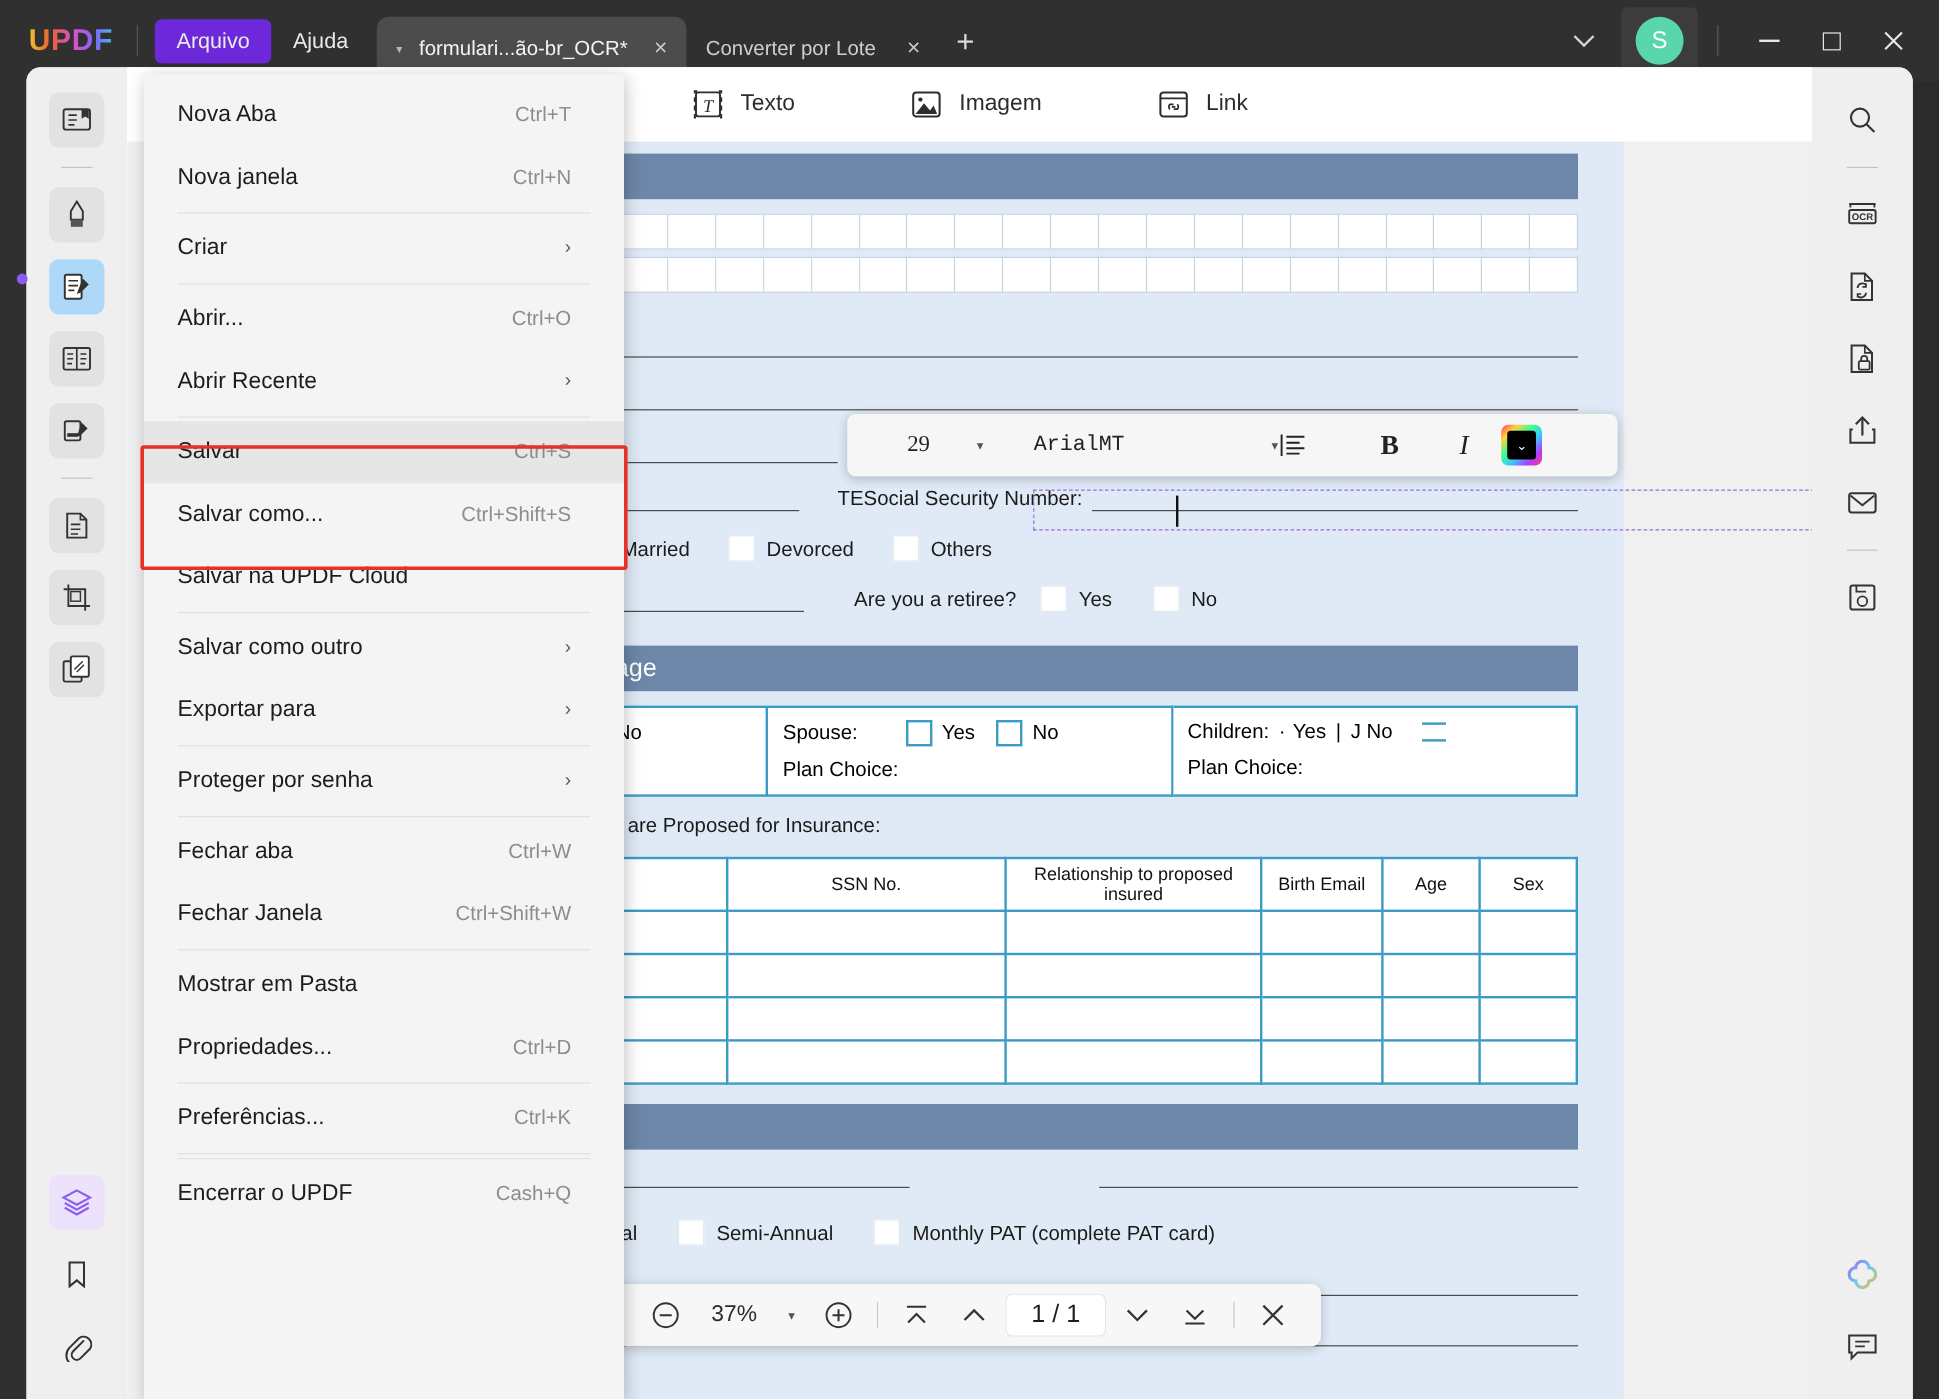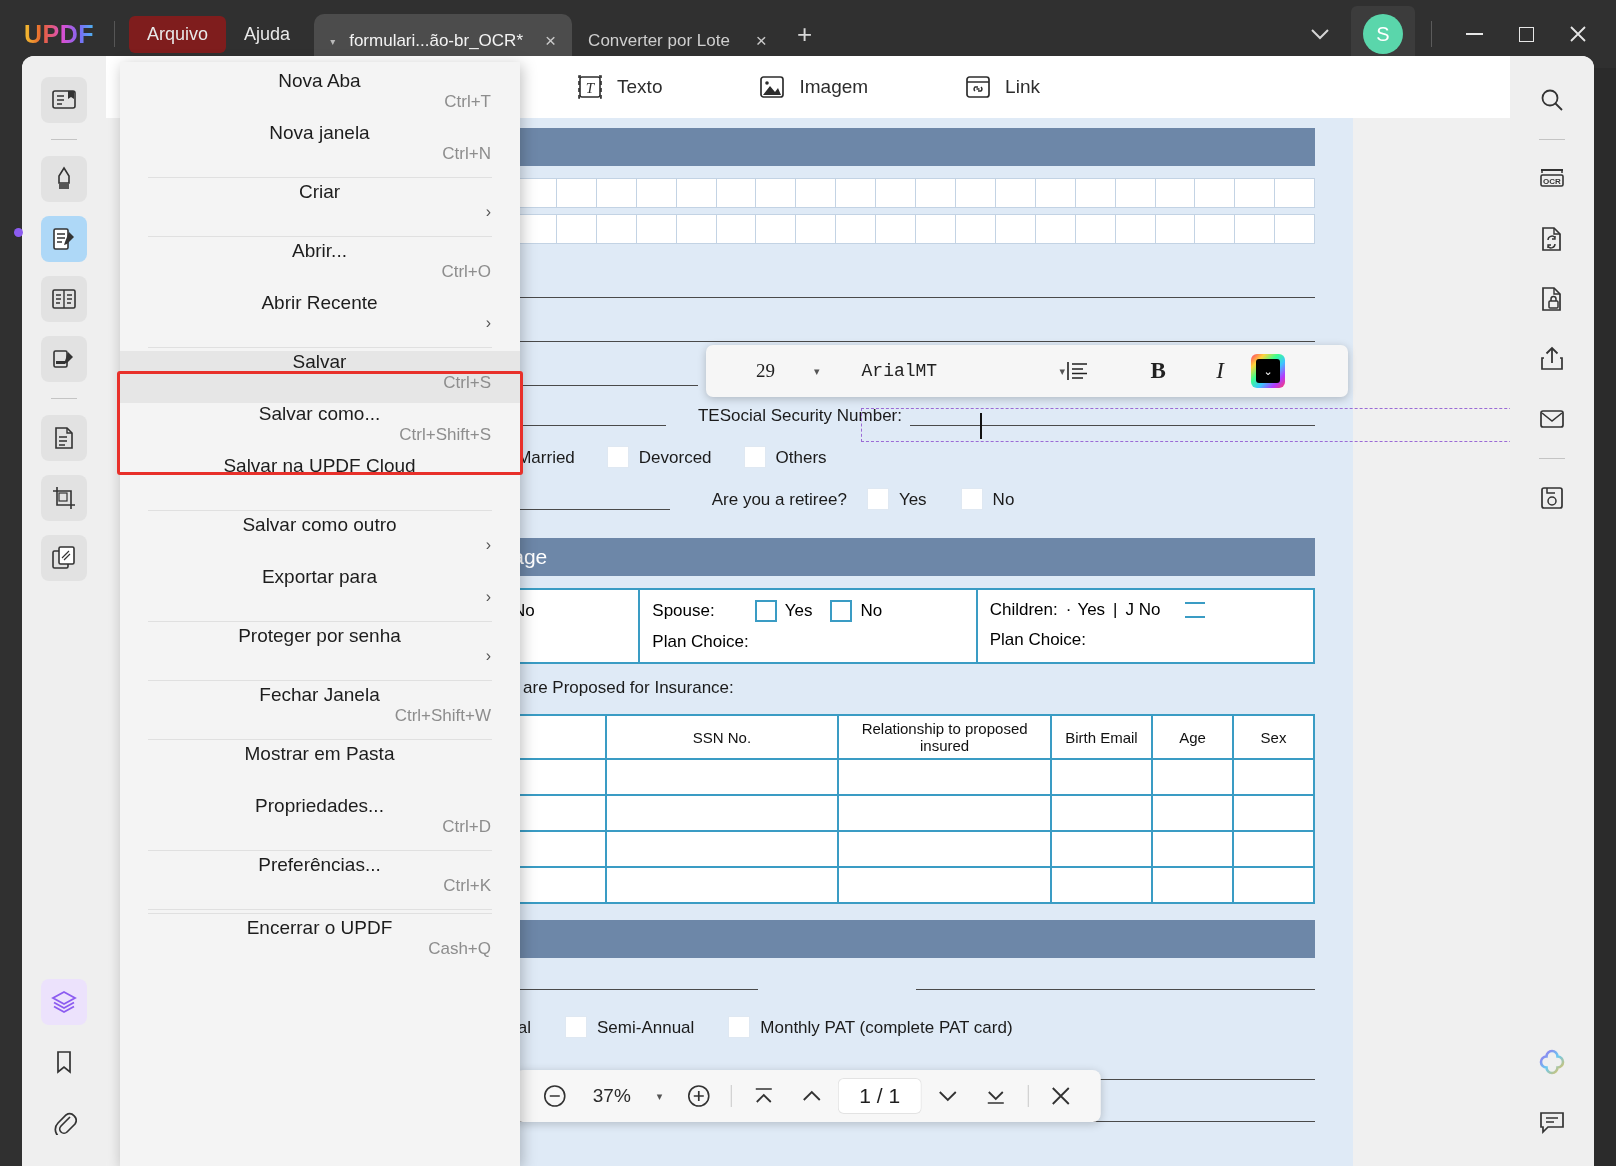--- a/index.html
+++ b/index.html
@@ -19,21 +19,21 @@
   .logo {
     margin-left: 24px; font-size: 25px; font-weight: bold; letter-spacing: 0.5px;
     background: linear-gradient(90deg,#f2c230 0%,#e8622f 25%,#d94fd0 55%,#7a6bf5 80%,#4ab7f0 100%);
     -webkit-background-clip: text; background-clip: text; color: transparent;
   }
   .tb-sep { width: 1px; height: 26px; background: #565656; margin: 0 14px 0 20px; }
   .menu-btn {
     font-size: 18px; color: #e9e9e9; padding: 8px 18px; border-radius: 6px;
     cursor: pointer;
   }
-  .menu-btn.active { background: #7f1d1d; }
+  .menu-btn.active { background: #6d28d9; }
   .tabs { display: flex; align-items: center; height: 68px; margin-left: 6px; }
   .tab {
     display: flex; align-items: center; height: 54px; padding: 0 16px;
     border-radius: 10px 10px 0 0; color: #cfcfcf; font-size: 17px; cursor: pointer;
     margin-top: 14px;
   }
   .tab.active { background: #4c4c4c; color: #f3f3f3; }
   .tab .caret { font-size: 10px; margin-right: 14px; color: #b9b9b9; }
   .tab .tlabel { white-space: nowrap; }
   .tab .tclose { margin-left: 22px; font-size: 19px; color: #c9c9c9; }
@@ -180,21 +180,21 @@
   }
 
   
   .filemenu {
     position: absolute; left: 120px; top: 62px; width: 400px; height: 1104px;
     background: #f4f4f4; box-shadow: 2px 3px 14px rgba(0,0,0,.25); z-index: 60;
     padding-top: 8px;
   }
   .mi {
     position: relative; display: flex; align-items: center; height: 52px;
-    padding: 0 29px 0 28px; font-size: 19px; color: #1d1d1d; cursor: pointer; flex-direction: column;
+    padding: 0 44px 0 28px; font-size: 19px; color: #1d1d1d; cursor: pointer;
   }
   .mi.hl { background: #e6e6e6; }
   .mi .shortcut { margin-left: auto; color: #8d8d8d; font-size: 17px; }
   .mi .arrow { margin-left: auto; color: #555; font-size: 16px; }
   .mdiv { height: 1px; background: #e0e0e0; margin: 3px 28px; }
   .hl-box {
     position: absolute; left: 117px; top: 371px; width: 406px; height: 104px;
     border: 3px solid #e8302a; border-radius: 3px; z-index: 70; pointer-events: none;
   }
   .left-dot {
@@ -807,20 +807,24 @@
         <span>Exportar para</span>
         <span class="arrow">›</span>
       </div>
       <div class="mdiv"></div>
       <div class="mi">
         <span>Proteger por senha</span>
         <span class="arrow">›</span>
       </div>
       <div class="mdiv"></div>
       <div class="mi">
+        <span>Fechar aba</span>
+        <span class="shortcut">Ctrl+W</span>
+      </div>
+      <div class="mi">
         <span>Fechar Janela</span>
         <span class="shortcut">Ctrl+Shift+W</span>
       </div>
       <div class="mdiv"></div>
       <div class="mi">
         <span>Mostrar em Pasta</span>
       </div>
       <div class="mi">
         <span>Propriedades...</span>
         <span class="shortcut">Ctrl+D</span>

